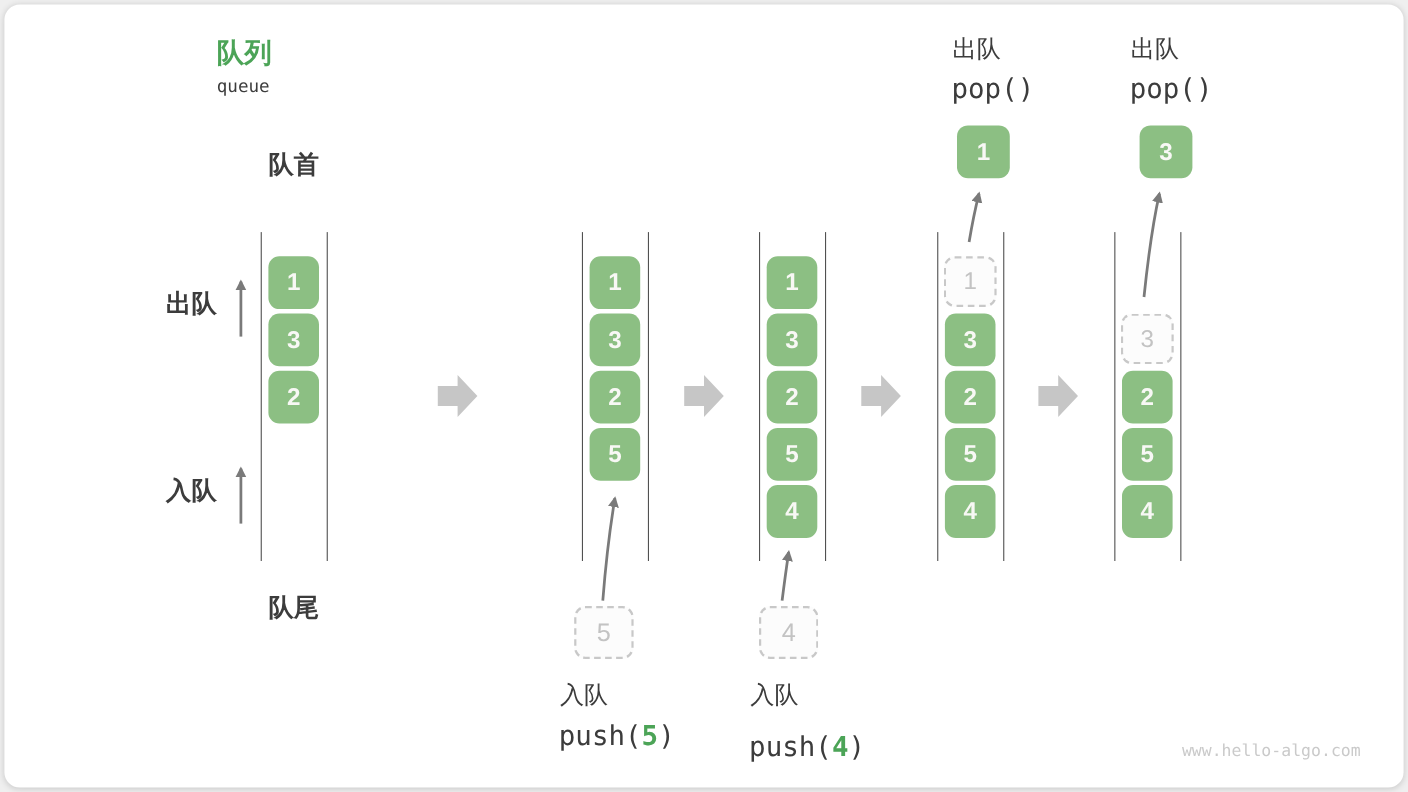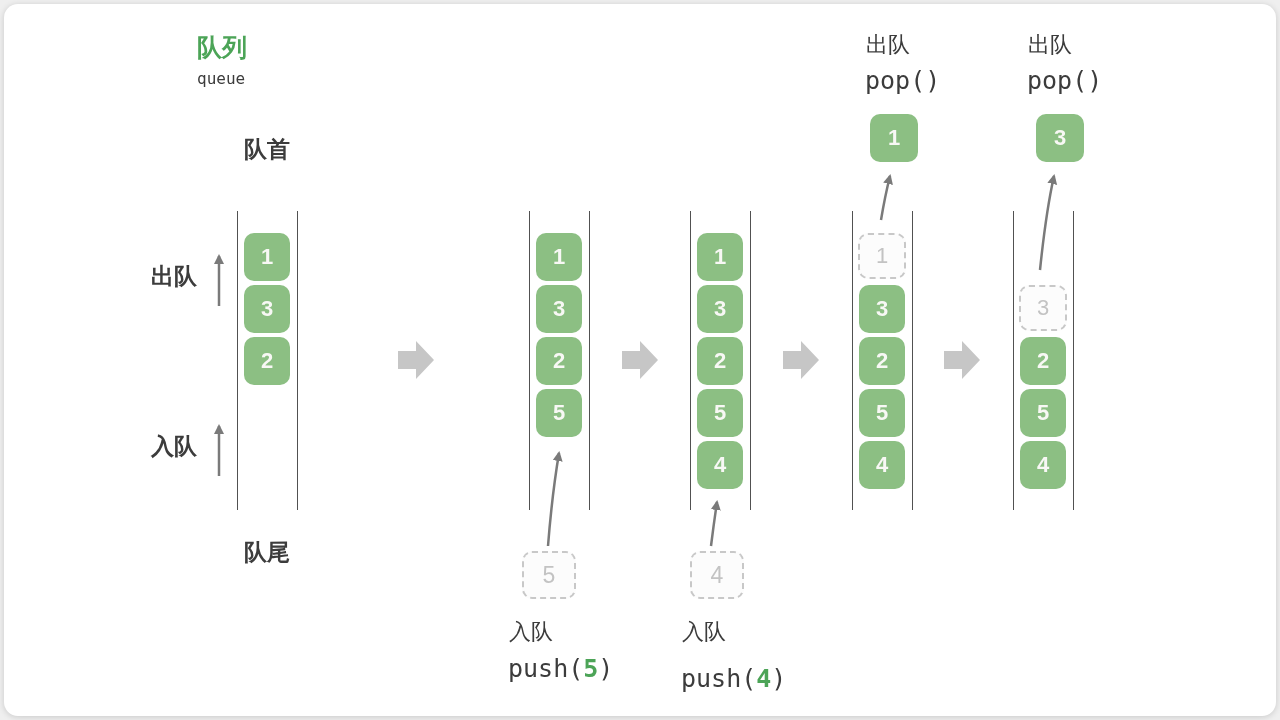--- a/index.html
+++ b/index.html
@@ -137,14 +137,15 @@
 
     <path d="M881,220 Q885,196 890,176" stroke="#7A7A7A" stroke-width="2.5" fill="none" marker-end="url(#ah)"></path>
     <path d="M1040,270 Q1046,212 1054,176" stroke="#7A7A7A" stroke-width="2.5" fill="none" marker-end="url(#ah)"></path>
 
     <polygon points="398,351 416,351 416,341 434,360 416,379 416,369 398,369" fill="#C6C6C6"></polygon>
     <polygon points="622,351 640,351 640,341 658,360 640,379 640,369 622,369" fill="#C6C6C6"></polygon>
     <polygon points="783,351 801,351 801,341 819,360 801,379 801,369 783,369" fill="#C6C6C6"></polygon>
     <polygon points="944,351 962,351 962,341 980,360 962,379 962,369 944,369" fill="#C6C6C6"></polygon>
   </svg>
 
+  <div class="abs mono watermark">www.hello-algo.com</div>
 
 </div>
 
 </body></html>

